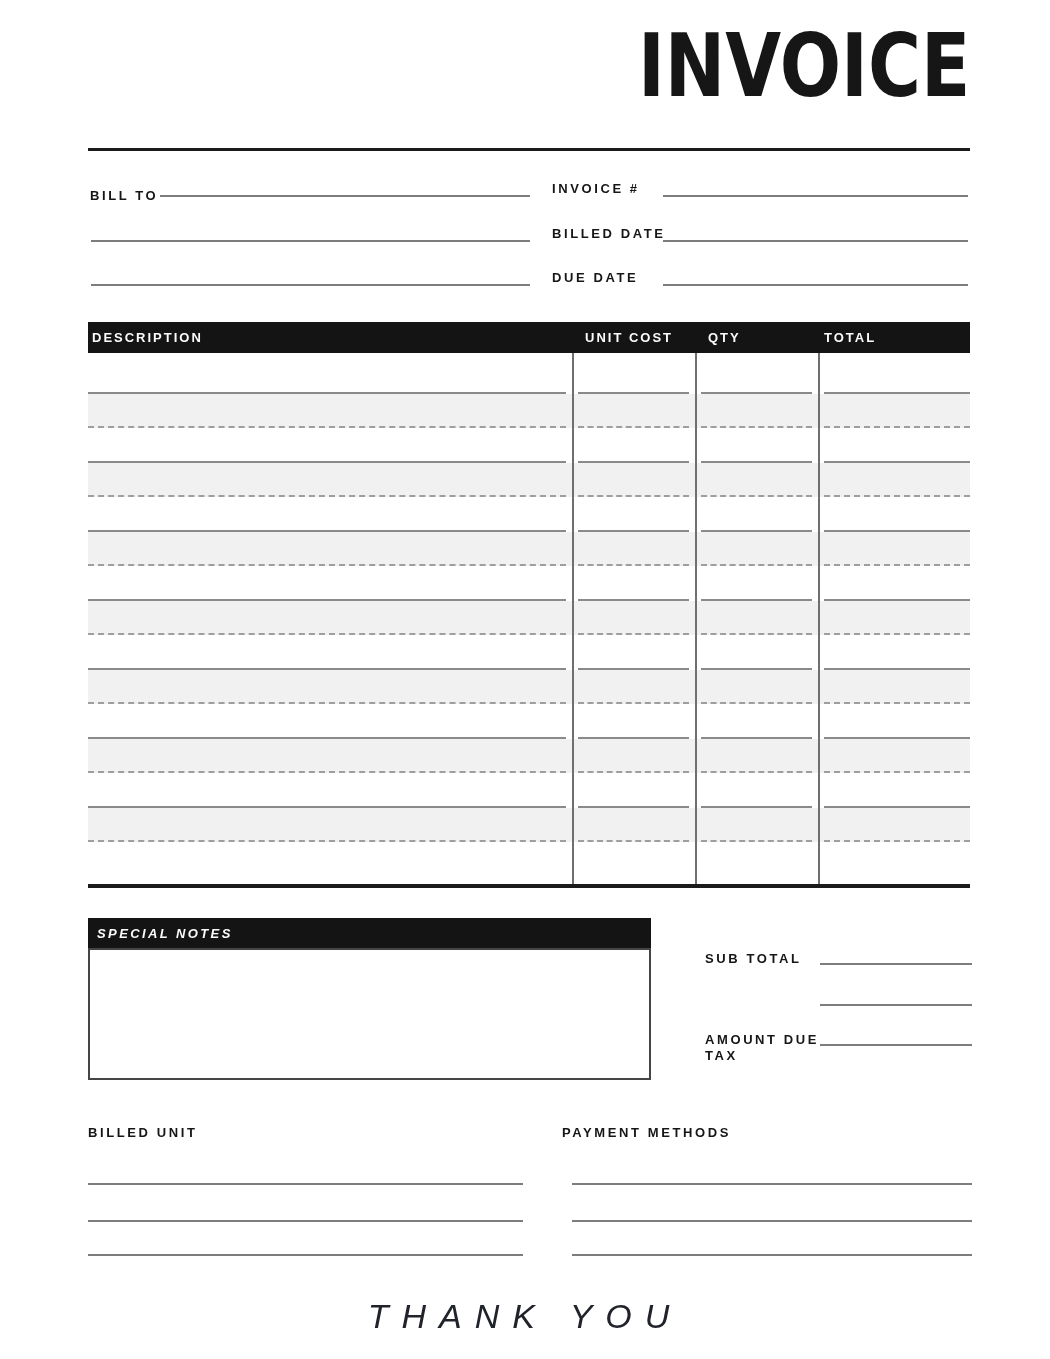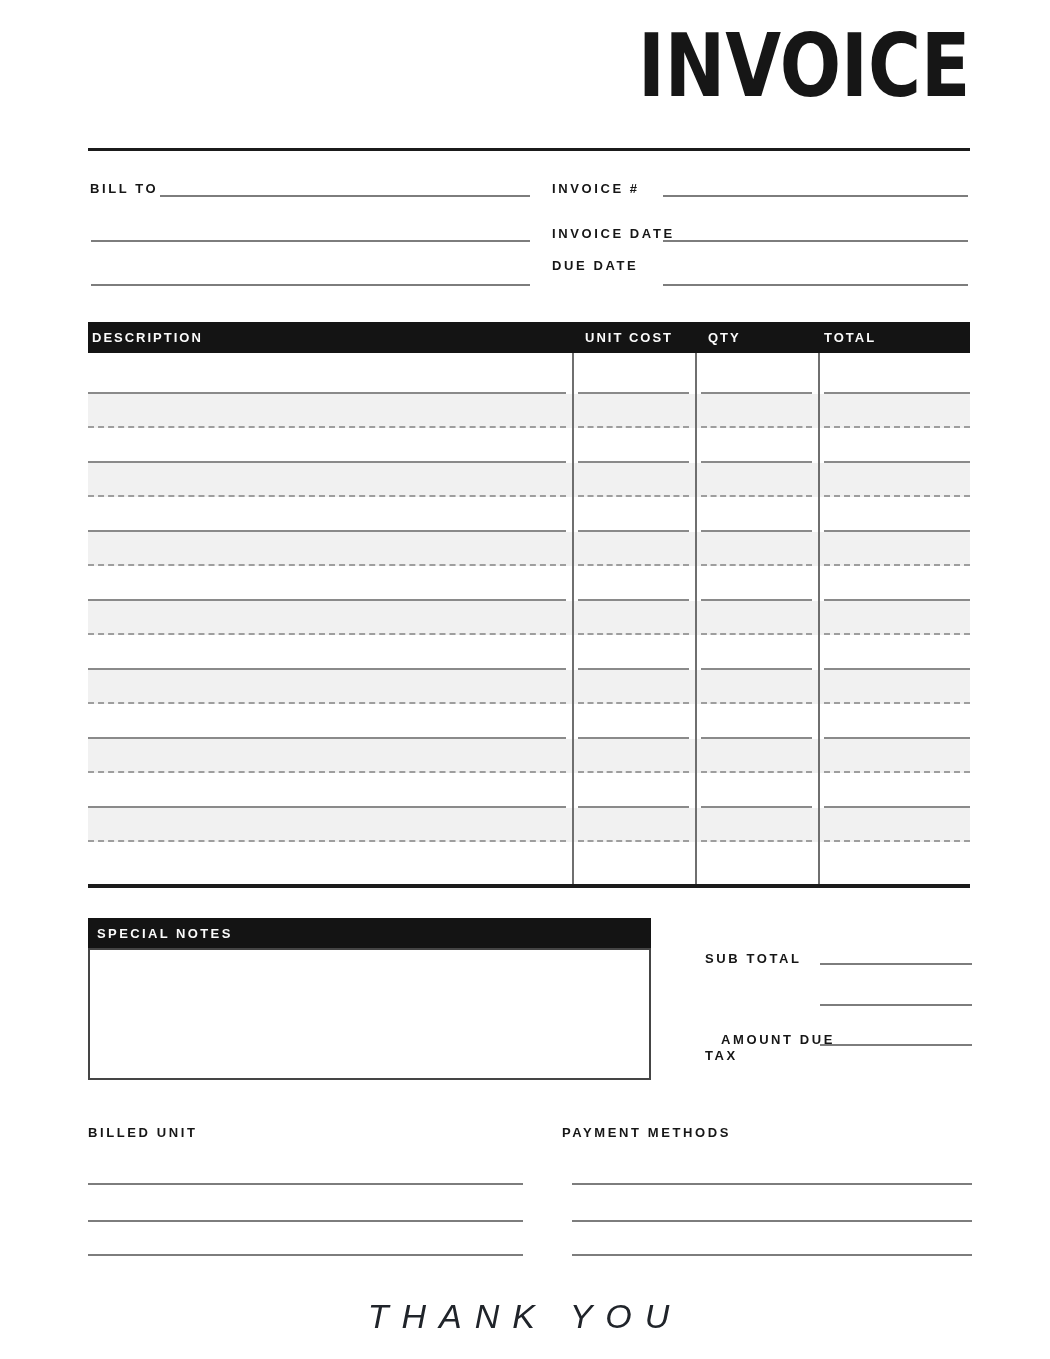--- a/index.html
+++ b/index.html
@@ -77,21 +77,21 @@
   .vdivider{
     position:absolute;top:0;bottom:0;width:1.5px;background:#6f6f6f;z-index:3;
   }
 
   
   .notes-bar{
     position:absolute;left:88px;top:918px;width:563px;height:30px;
     background:#141414;display:flex;align-items:center;
   }
   .notes-bar .flabel-inline{
-    color:#fbfbfb;font-size:13px;font-weight:700;letter-spacing:2.4px;padding-left:9px;
+    color:#fbfbfb;font-size:13px;font-weight:700;letter-spacing:2.4px;padding-left:9px;font-style:italic;
   }
   .notes-box{
     position:absolute;left:88px;top:948px;width:559px;height:128px;
     border:2px solid #454545;background:#ffffff;
   }
 
   
   .thankyou{
     position:absolute;left:0;right:0;top:1297px;
     text-align:center;
@@ -100,32 +100,32 @@
   }
 </style>
 </head>
 <body>
 
 <div class="page">
 
   <div class="title">INVOICE</div>
   <div class="top-rule"></div>
 
-  <div class="flabel" style="left:90px;top:181px;">BILL TO</div>
+  <div class="flabel" style="left:90px;top:188px;">BILL TO</div>
   <div class="wline" style="left:160px;top:195px;width:370px;"></div>
   <div class="wline" style="left:91px;top:240px;width:439px;"></div>
   <div class="wline" style="left:91px;top:284px;width:439px;"></div>
 
   <div class="flabel" style="left:552px;top:181px;">INVOICE #</div>
   <div class="wline" style="left:663px;top:195px;width:305px;"></div>
 
-  <div class="flabel" style="left:552px;top:226px;">INVOICE DATE</div>
+  <div class="flabel" style="left:552px;top:226px;">BILLED DATE</div>
   <div class="wline" style="left:663px;top:240px;width:305px;"></div>
 
-  <div class="flabel" style="left:552px;top:258px;">DUE DATE</div>
+  <div class="flabel" style="left:552px;top:270px;">DUE DATE</div>
   <div class="wline" style="left:663px;top:284px;width:305px;"></div>
 
   <div class="table">
     <div class="thead">
       <div class="th c0">DESCRIPTION</div>
       <div class="th c1">UNIT COST</div>
       <div class="th c2">QTY</div>
       <div class="th c3">TOTAL</div>
     </div>
     <div class="tbody">
@@ -342,21 +342,21 @@
     <span class="flabel-inline">SPECIAL NOTES</span>
   </div>
   <div class="notes-box"></div>
 
   <div class="flabel" style="left:705px;top:951px;">SUB TOTAL</div>
   <div class="wline" style="left:820px;top:963px;width:152px;"></div>
 
   <div class="flabel" style="left:705px;top:1048px;">TAX</div>
   <div class="wline" style="left:820px;top:1004px;width:152px;"></div>
 
-  <div class="flabel" style="left:721px;top:1032px;">AMOUNT DUE</div>
+  <div class="flabel" style="left:705px;top:1032px;">AMOUNT DUE</div>
   <div class="wline" style="left:820px;top:1044px;width:152px;"></div>
 
   <div class="flabel" style="left:88px;top:1125px;">BILLED UNIT</div>
   <div class="wline" style="left:88px;top:1183px;width:435px;"></div>
   <div class="wline" style="left:88px;top:1220px;width:435px;"></div>
   <div class="wline" style="left:88px;top:1254px;width:435px;"></div>
 
   <div class="flabel" style="left:544px;top:1125px;padding-left:18px;">PAYMENT METHODS</div>
   <div class="wline" style="left:572px;top:1183px;width:400px;"></div>
   <div class="wline" style="left:572px;top:1220px;width:400px;"></div>

